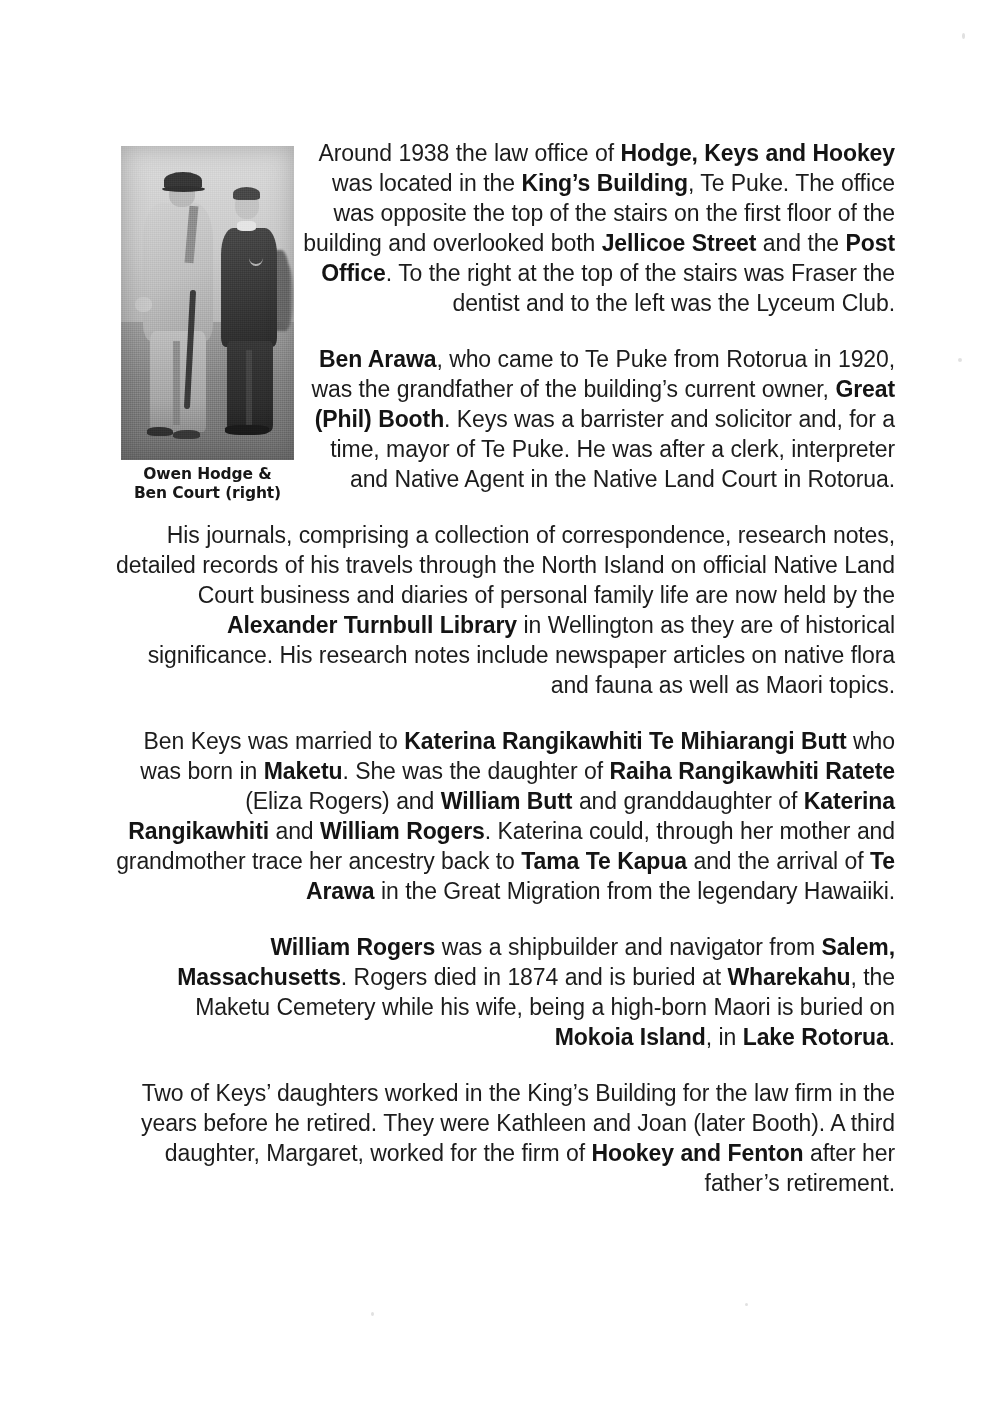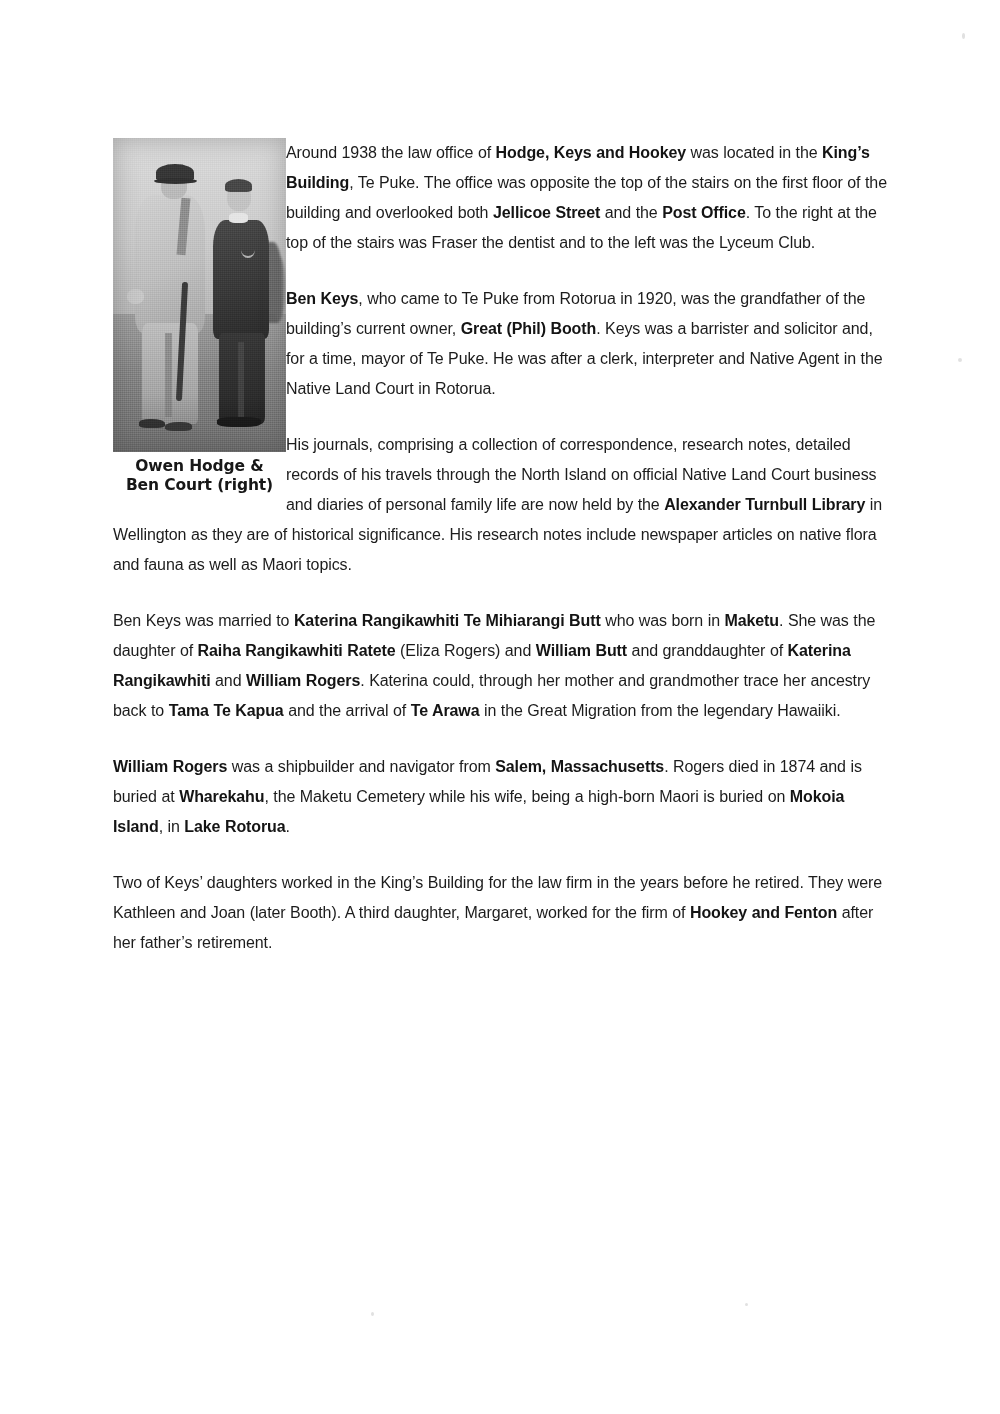--- a/index.html
+++ b/index.html
@@ -17,24 +17,24 @@
     font-family: "Liberation Sans", sans-serif;
   }
   .content {
     position: absolute;
     left: 113px;
     top: 138px;
     width: 782px;
   }
   p.para {
     margin: 0 0 26px 0;
-    font-size: 16px;
+    font-size: 23px;
     line-height: 30px;
     color: #1c1c1c;
-    text-align: left;
+    text-align: right;
     letter-spacing: -0.1px;
     word-spacing: 0.2px;
   }
   p.para:last-child { margin-bottom: 0; }
   b.em { font-weight: bold; color: #141414; }
 
   
   .figure {
     float: left;
     width: 173px;
@@ -185,21 +185,21 @@
 
 <div class="page">
 
   <div class="speck" style="left:962px; top:33px; width:3px; height:6px;"></div>
   <div class="speck" style="left:958px; top:358px; width:4px; height:4px;"></div>
   <div class="speck" style="left:371px; top:1312px; width:3px; height:4px;"></div>
   <div class="speck" style="left:745px; top:1303px; width:3px; height:3px;"></div>
 
   <div class="content">
 
-    <figure class="figure" style="margin:0;">
+    <figure class="figure" style="margin:8px;">
       <div class="photo">
         <div class="ph-sky"></div>
         <div class="ph-ground"></div>
         <div class="ph-bgfig"></div>
         <div class="ph-bgfig2"></div>
 
         <div class="man-l-body"></div>
         <div class="man-l-legs"></div>
         <div class="man-l-gap"></div>
         <div class="man-l-lapel"></div>
@@ -224,21 +224,21 @@
         <div class="ph-vig"></div>
       </div>
       <figcaption class="caption">
         <span>Owen Hodge &amp;</span><br>
         <span>Ben Court (right)</span>
       </figcaption>
     </figure>
 
     <div id="paragraph-list">
         <p class="para"><span>Around 1938 the law office of </span><b class="em">Hodge, Keys and Hookey</b><span> was located in the </span><b class="em">King’s Building</b><span>, Te Puke. The office was opposite the top of the stairs on the first floor of the building and overlooked both </span><b class="em">Jellicoe Street</b><span> and the </span><b class="em">Post Office</b><span>. To the right at the top of the stairs was Fraser the dentist and to the left was the Lyceum Club.</span></p>
-        <p class="para"><b class="em">Ben Keys</b><span>, who came to Te Puke from Rotorua in 1920, was the grandfather of the building’s current owner, </span><b class="em">Great (Phil) Booth</b><span>. Keys was a barrister and solicitor and, for a time, mayor of Te Puke. He was after a clerk, interpreter and Native Agent in the Native Land Court in Rotorua.</span></p>
+        <p class="para"><b class="em">Ben Arawa</b><span>, who came to Te Puke from Rotorua in 1920, was the grandfather of the building’s current owner, </span><b class="em">Great (Phil) Booth</b><span>. Keys was a barrister and solicitor and, for a time, mayor of Te Puke. He was after a clerk, interpreter and Native Agent in the Native Land Court in Rotorua.</span></p>
         <p class="para"><span>His journals, comprising a collection of correspondence, research notes, detailed records of his travels through the North Island on official Native Land Court business and diaries of personal family life are now held by the </span><b class="em">Alexander Turnbull Library</b><span> in Wellington as they are of historical significance. His research notes include newspaper articles on native flora and fauna as well as Maori topics.</span></p>
         <p class="para"><span>Ben Keys was married to </span><b class="em">Katerina Rangikawhiti Te Mihiarangi Butt</b><span> who was born in </span><b class="em">Maketu</b><span>. She was the daughter of </span><b class="em">Raiha Rangikawhiti Ratete</b><span> (Eliza Rogers) and </span><b class="em">William Butt</b><span> and granddaughter of </span><b class="em">Katerina Rangikawhiti</b><span> and </span><b class="em">William Rogers</b><span>. Katerina could, through her mother and grandmother trace her ancestry back to </span><b class="em">Tama Te Kapua</b><span> and the arrival of </span><b class="em">Te Arawa</b><span> in the Great Migration from the legendary Hawaiiki.</span></p>
         <p class="para"><b class="em">William Rogers</b><span> was a shipbuilder and navigator from </span><b class="em">Salem, Massachusetts</b><span>. Rogers died in 1874 and is buried at </span><b class="em">Wharekahu</b><span>, the Maketu Cemetery while his wife, being a high-born Maori is buried on </span><b class="em">Mokoia Island</b><span>, in </span><b class="em">Lake Rotorua</b><span>.</span></p>
         <p class="para"><span>Two of Keys’ daughters worked in the King’s Building for the law firm in the years before he retired. They were Kathleen and Joan (later Booth). A third daughter, Margaret, worked for the firm of </span><b class="em">Hookey and Fenton</b><span> after her father’s retirement.</span></p>
       </div>
 
   </div>
 </div>
 
 </body></html>

